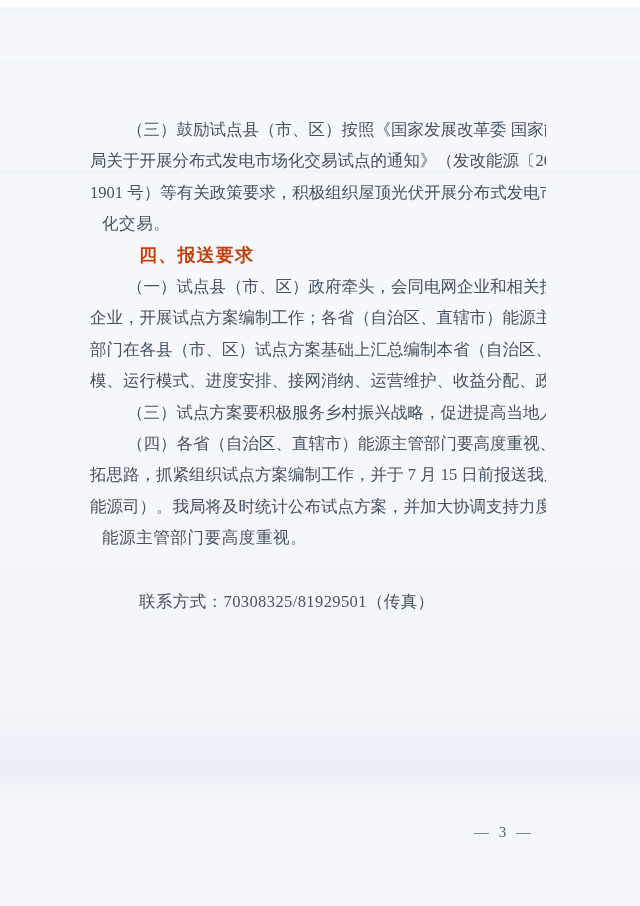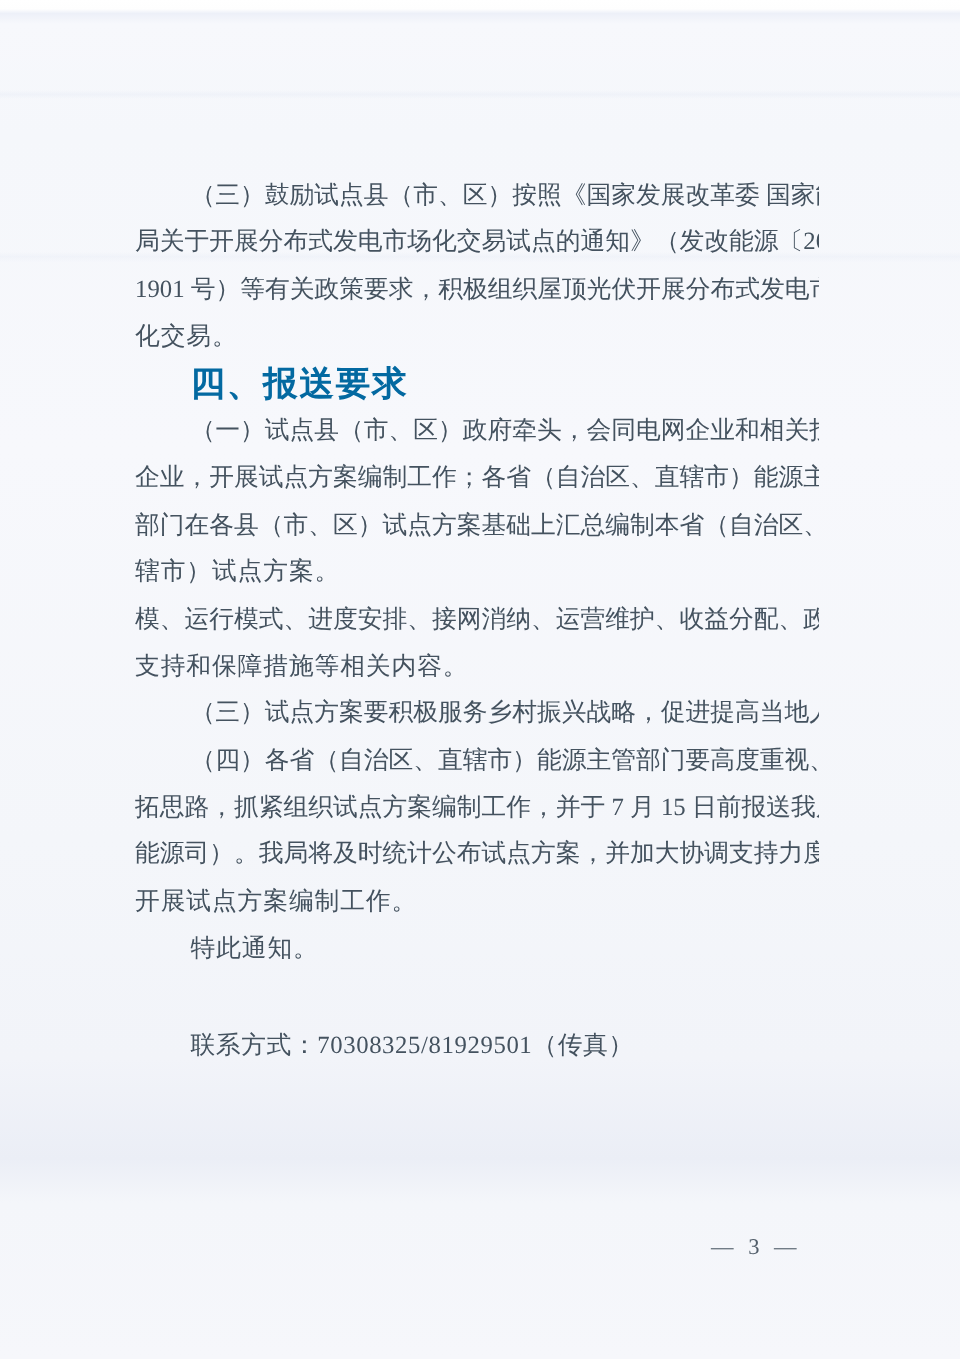--- a/index.html
+++ b/index.html
@@ -49,26 +49,26 @@
   .line {
     height: 31.4px;
     line-height: 31.4px;
     font-size: 16.5px;
     white-space: nowrap;
     text-align: justify;
     text-align-last: justify;
     overflow: hidden;
   }
   .line.first { text-indent: 37px; }
-  .line.last  { text-align-last: left; letter-spacing: 0.6px; }
+  .line.last  { text-align-last: left; letter-spacing: 0.6px; margin-left: 12px; }
   .para-heading .line {
     font-family: "Liberation Sans", sans-serif;
     font-weight: 700;
-    font-size: 23px;
-    color: #0369a1;
+    font-size: 18px;
+    color: #c2410c;
     text-align-last: left;
     letter-spacing: 1.2px;
   }
   .para-closing .line { letter-spacing: 0.6px; }
   .para-contact { margin-top: 33px; }
   .para-contact .line { letter-spacing: 0.4px; }
   .page-number {
     position: absolute;
     top: 824px;
     right: 106px;
@@ -89,36 +89,31 @@
         <div class="line">1901 号）等有关政策要求，积极组织屋顶光伏开展分布式发电市场</div>
         <div class="line last">化交易。</div>
       </div>
       <div class="para para-heading">
         <div class="line first last">四、报送要求</div>
       </div>
       <div class="para para-body">
         <div class="line first">（一）试点县（市、区）政府牵头，会同电网企业和相关投资</div>
         <div class="line">企业，开展试点方案编制工作；各省（自治区、直辖市）能源主管</div>
         <div class="line">部门在各县（市、区）试点方案基础上汇总编制本省（自治区、直</div>
-        <div class="line last">辖市）试点方案。</div>
       </div>
       <div class="para para-body">
         <div class="line">模、运行模式、进度安排、接网消纳、运营维护、收益分配、政策</div>
-        <div class="line last">支持和保障措施等相关内容。</div>
       </div>
       <div class="para para-body">
         <div class="line first">（三）试点方案要积极服务乡村振兴战略，促进提高当地人民</div>
       </div>
       <div class="para para-body">
         <div class="line first">（四）各省（自治区、直辖市）能源主管部门要高度重视、开</div>
         <div class="line">拓思路，抓紧组织试点方案编制工作，并于 7 月 15 日前报送我局（新</div>
         <div class="line">能源司）。我局将及时统计公布试点方案，并加大协调支持力度，</div>
-        <div class="line last">开展试点方案编制工作。</div>
-      </div>
-      <div class="para para-closing">
-        <div class="line first last">特此通知。</div>
+        <div class="line last">能源主管部门要高度重视。</div>
       </div>
       <div class="para para-contact">
         <div class="line first last">联系方式：70308325/81929501（传真）</div>
       </div>
     </div>
   <div class="page-number">— 3 —</div>
 </div>
 
 </body></html>

